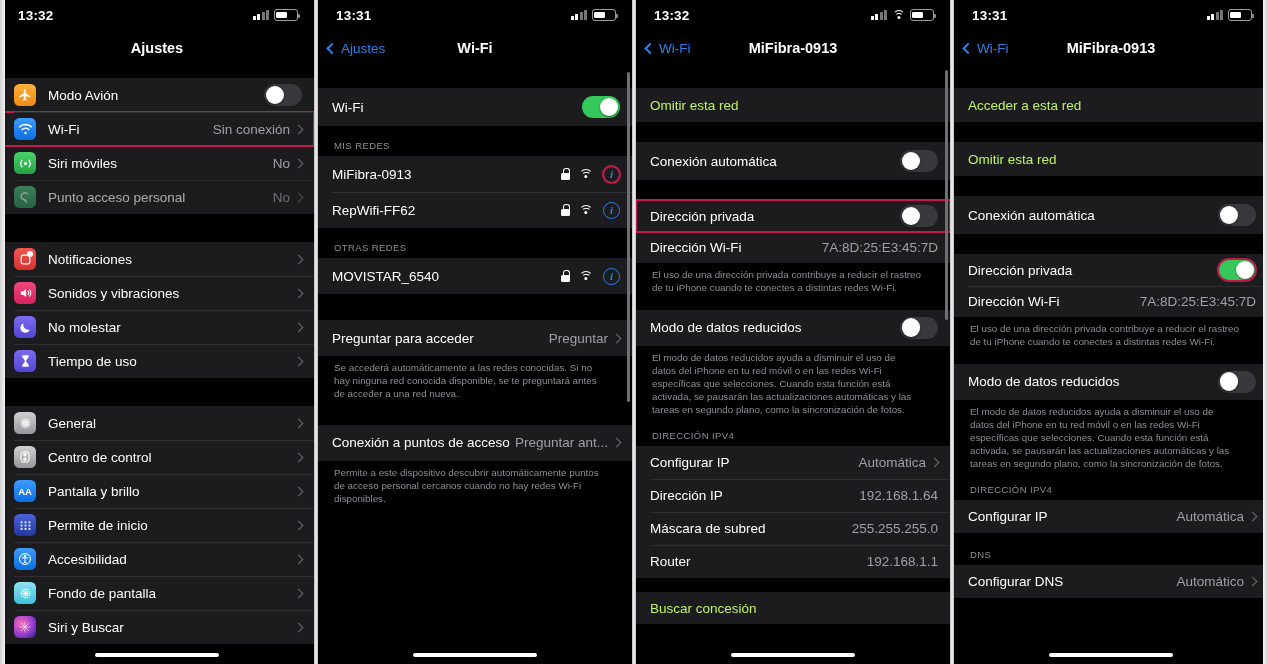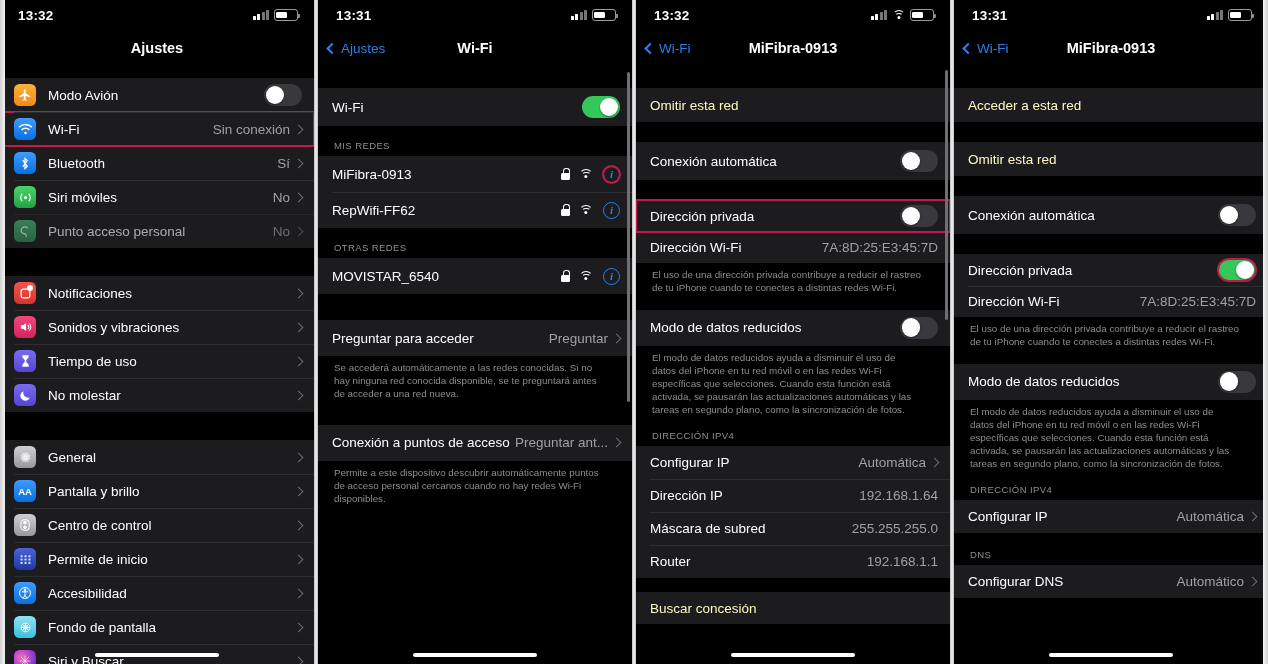--- a/index.html
+++ b/index.html
@@ -89,21 +89,21 @@
     content:""; position:absolute; left:14px; right:0; top:0;
     height:1px; background:#2e2e30;
   }
   .row.noline::before { display: none; }
   .row .label { flex: 1 1 auto; white-space: nowrap; }
   .row .value { color:#a0a0a5; font-size:13.5px; margin-right: 5px; white-space:nowrap; }
   .row .value.plain { margin-right: 0; }
   .chev { width:7px;height:7px; border-top:1.6px solid #6d6d72;
       border-right:1.6px solid #6d6d72; transform: rotate(45deg); flex:0 0 auto; }
   .link-row { color:#2f7fe8; }
-  .link-row .label { color:#fef9c3; }
+  .link-row .label { color:#bef264; }
 
   .hdr { color:#8e8e93; font-size:9.5px; letter-spacing:.4px;
          padding: 14px 15px 5px 16px; background:#000; text-transform: uppercase; }
   .foot { color:#8e8e93; font-size:9.8px; line-height:1.32;
           padding: 6px 28px 10px 16px; background:#000; }
 
   
   .appicon { width: 22px; height: 22px; border-radius: 5.5px;
       margin-right: 12px; flex:0 0 auto; position:relative;
       display:flex; align-items:center; justify-content:center;
@@ -200,30 +200,20 @@
                 <path d="M12 17.5a1.9 1.9 0 1 0 0-3.8 1.9 1.9 0 0 0 0 3.8z"></path>
                 <path d="M12 9.3c2 0 3.9.8 5.3 2.1l1.8-1.9A10.5 10.5 0 0 0 12 6.6a10.5 10.5 0 0 0-7.1 2.9l1.8 1.9A7.7 7.7 0 0 1 12 9.3z"></path>
                 <path d="M12 3.4c3.5 0 6.8 1.4 9.2 3.7L23 5.2A15.6 15.6 0 0 0 12 .8 15.6 15.6 0 0 0 1 5.2l1.8 1.9A13 13 0 0 1 12 3.4z"></path>
               </svg>
           </span>
           <span class="label">Wi-Fi</span>
           <span class="value">Sin conexión</span>
           <span class="chev"></span>
         </div>
 
-        <div class="row">
-          <span class="appicon" style="background:linear-gradient(#3e9bff,#0a6fe0)">
-            <svg width="10" height="15" viewBox="0 0 12 20" stroke="#fff" stroke-width="1.7" fill="none">
-                <path d="M3 5.5 9 14l-3 2.8V3.2L9 6 3 14.5"></path>
-              </svg>
-          </span>
-          <span class="label">Bluetooth</span>
-          <span class="value">Sí</span>
-          <span class="chev"></span>
-        </div>
 
         <div class="row">
           <span class="appicon" style="background:linear-gradient(#49d36a,#25a244)">
             <svg width="15" height="15" viewBox="0 0 24 24" fill="#fff">
                 <circle cx="12" cy="12" r="2.6"></circle>
                 <path d="M7.6 6.6 6.2 5.2A9.6 9.6 0 0 0 6.2 18.8l1.4-1.4a7.6 7.6 0 0 1 0-10.8zM16.4 6.6a7.6 7.6 0 0 1 0 10.8l1.4 1.4a9.6 9.6 0 0 0 0-13.6z" opacity=".95"></path>
               </svg>
           </span>
           <span class="label">Siri móviles</span>
           <span class="value">No</span>
@@ -261,67 +251,67 @@
                 <path d="M4 9v6h4l5 4V5L8 9H4z"></path>
                 <path d="M16 8.5a5 5 0 0 1 0 7" stroke="#fff" stroke-width="1.8" fill="none"></path>
                 <path d="M18.6 6a8.5 8.5 0 0 1 0 12" stroke="#fff" stroke-width="1.8" fill="none"></path>
               </svg>
           </span>
           <span class="label">Sonidos y vibraciones</span>
           <span class="chev"></span>
         </div>
         <div class="row">
           <span class="appicon" style="background:linear-gradient(#7a6bef,#5446d6)">
+            <svg width="13" height="13" viewBox="0 0 24 24" fill="#fff">
+                <path d="M20 15.5A9 9 0 0 1 8.5 4 9 9 0 1 0 20 15.5z"></path>
+              </svg>
+          </span>
+          <span class="label">No molestar</span>
+          <span class="chev"></span>
+        </div>
+        <div class="row">
+          <span class="appicon" style="background:linear-gradient(#7a6bef,#5446d6)">
             <svg width="11" height="14" viewBox="0 0 16 22" fill="#fff">
                 <path d="M3 2h10v2.3c0 2.5-4 4-4 6.7s4 4.2 4 6.7V20H3v-2.3c0-2.5 4-4 4-6.7S3 6.8 3 4.3V2z"></path>
               </svg>
           </span>
           <span class="label">Tiempo de uso</span>
-          <span class="chev"></span>
-        </div>
-        <div class="row">
-          <span class="appicon" style="background:linear-gradient(#7a6bef,#5446d6)">
-            <svg width="13" height="13" viewBox="0 0 24 24" fill="#fff">
-                <path d="M20 15.5A9 9 0 0 1 8.5 4 9 9 0 1 0 20 15.5z"></path>
-              </svg>
-          </span>
-          <span class="label">No molestar</span>
           <span class="chev"></span>
         </div>
       </div>
 
       <div class="spacer" style="height:28px"></div>
 
       <div class="group">
         <div class="row noline">
           <span class="appicon" style="background:linear-gradient(#d0d0d2,#98989c)">
             <svg width="15" height="15" viewBox="0 0 24 24" fill="#fff">
                 <path d="M12 8.4a3.6 3.6 0 1 0 0 7.2 3.6 3.6 0 0 0 0-7.2zm0 5.6a2 2 0 1 1 0-4 2 2 0 0 1 0 4z"></path>
                 <path d="M12 2.6 14 5l3-.8.6 3.1 2.8 1.5-1.6 2.7 1.6 2.7-2.8 1.5-.6 3.1-3-.8-2 2.4-2-2.4-3 .8-.6-3.1L3.6 14.2 5.2 11.5 3.6 8.8l2.8-1.5L7 4.2l3 .8z" opacity=".55"></path>
               </svg>
           </span>
           <span class="label">General</span>
           <span class="chev"></span>
         </div>
         <div class="row">
-          <span class="appicon" style="background:linear-gradient(#3e9bff,#0a6fe0);font-weight:bold;font-size:9.5px">
-            <span>AA</span>
-          </span>
-          <span class="label">Pantalla y brillo</span>
-          <span class="chev"></span>
-        </div>
-        <div class="row">
           <span class="appicon" style="background:linear-gradient(#d0d0d2,#98989c)">
             <svg width="14" height="14" viewBox="0 0 24 24" stroke="#fff" stroke-width="1.8" fill="none">
                 <rect x="5" y="3" width="14" height="18" rx="6"></rect>
                 <circle cx="12" cy="8" r="2.2" fill="#fff"></circle>
                 <circle cx="12" cy="16" r="2.2" fill="#fff"></circle>
               </svg>
           </span>
           <span class="label">Centro de control</span>
+          <span class="chev"></span>
+        </div>
+        <div class="row">
+          <span class="appicon" style="background:linear-gradient(#3e9bff,#0a6fe0);font-weight:bold;font-size:9.5px">
+            <span>AA</span>
+          </span>
+          <span class="label">Pantalla y brillo</span>
           <span class="chev"></span>
         </div>
         <div class="row">
           <span class="appicon" style="background:linear-gradient(#4a63d8,#22379f)">
             <svg width="15" height="15" viewBox="0 0 24 24" fill="#cfe0ff">
                 <g>
                   <rect x="4" y="5" width="3.4" height="3.4" rx="1"></rect>
                   <rect x="10.3" y="5" width="3.4" height="3.4" rx="1"></rect>
                   <rect x="16.6" y="5" width="3.4" height="3.4" rx="1"></rect>
                   <rect x="4" y="10.3" width="3.4" height="3.4" rx="1"></rect>

